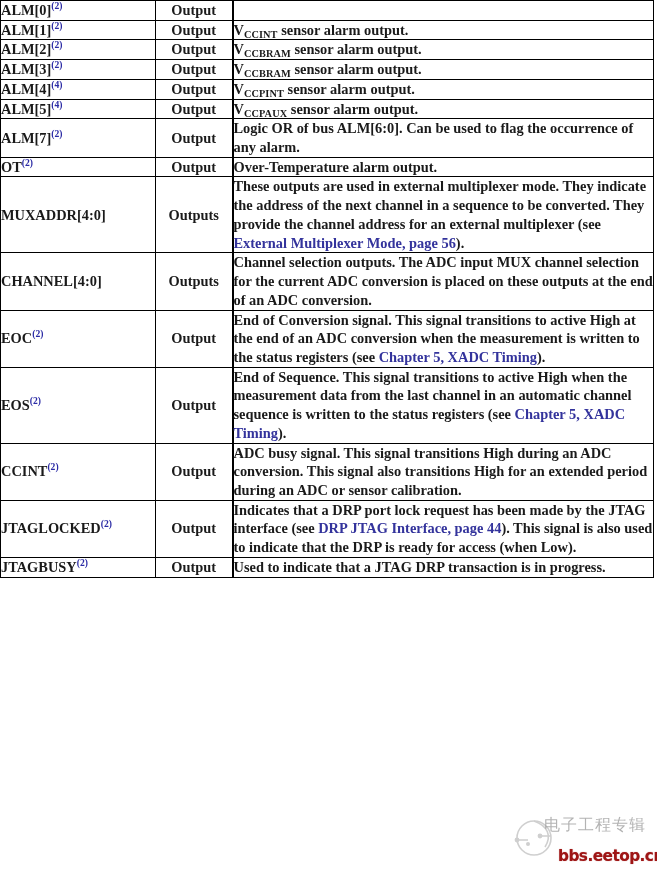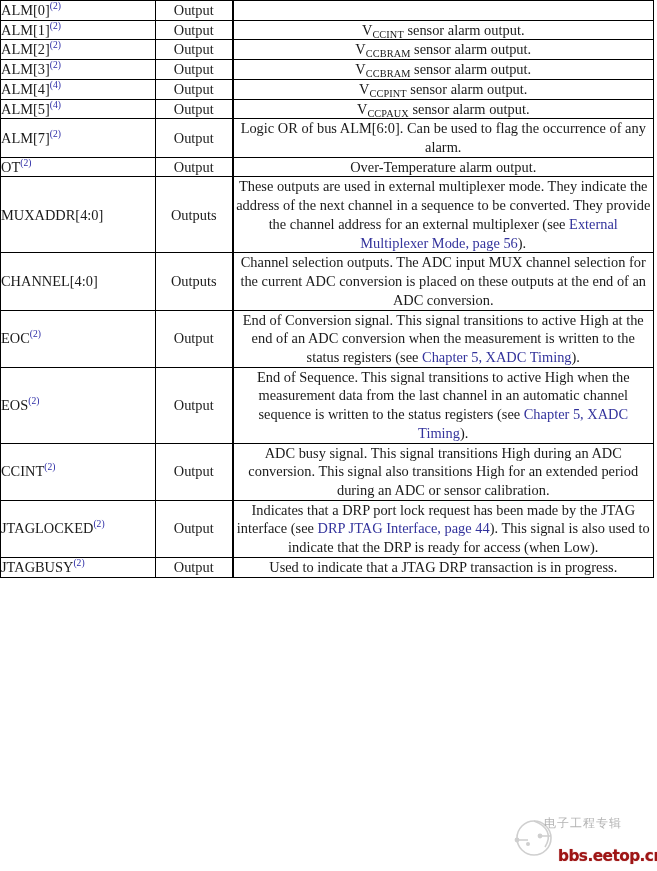--- a/index.html
+++ b/index.html
@@ -36,35 +36,36 @@
   table.signal-table col.c-name   { width: 155px; }
   table.signal-table col.c-dir    { width: 77px;  }
   table.signal-table col.c-desc   { width: 421px; }
 
   table.signal-table td {
     border-bottom: 1.6px solid #000;
     vertical-align: middle;
     font-size: 14.4px;
     line-height: 1.30;
     padding: 0;
+    font-weight: bold;
   }
 
   td.cell-name {
     border-right: 1.6px solid #000;
     padding: 4px 6px 4px 11px;
     white-space: nowrap;
   }
   td.cell-dir {
     border-right: 2.3px solid #000;
     padding: 4px 4px;
     text-align: center;
   }
   td.cell-desc {
     padding: 5px 8px 5px 9px;
-    text-align: center;
+    text-align: left;
   }
 
   tr.last-row td { border-bottom: 1.6px solid #000; margin-top: 42px; }
 
   
   sup.fn {
     color: #2a2aa5;
     font-size: 9.6px;
     vertical-align: super;
     line-height: 0;
@@ -99,21 +100,21 @@
     top: 4px;
     width: 120px;
     height: 40px;
     opacity: 0.42;
   }
   #wm-cn {
     position: absolute;
     left: 74px;
     top: 3px;
     font-family: "DejaVu Sans", sans-serif;
-    font-size: 12px;
+    font-size: 16px;
     color: #9a9a9a;
     letter-spacing: 1px;
     opacity: 0.75;
     white-space: nowrap;
     text-align: center;
   }
   #wm-url {
     position: absolute;
     left: 88px;
     top: 34px;

